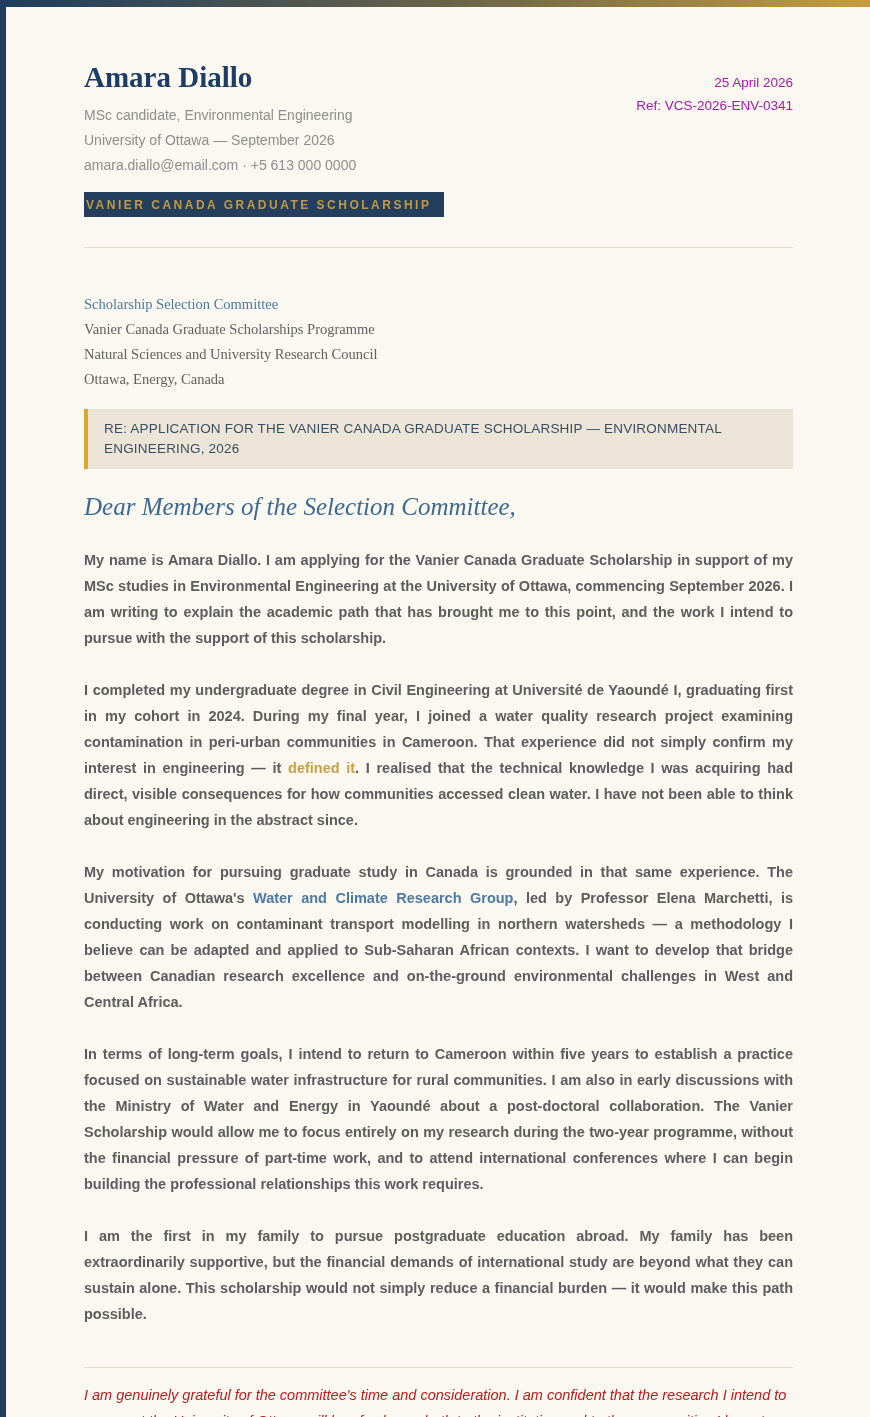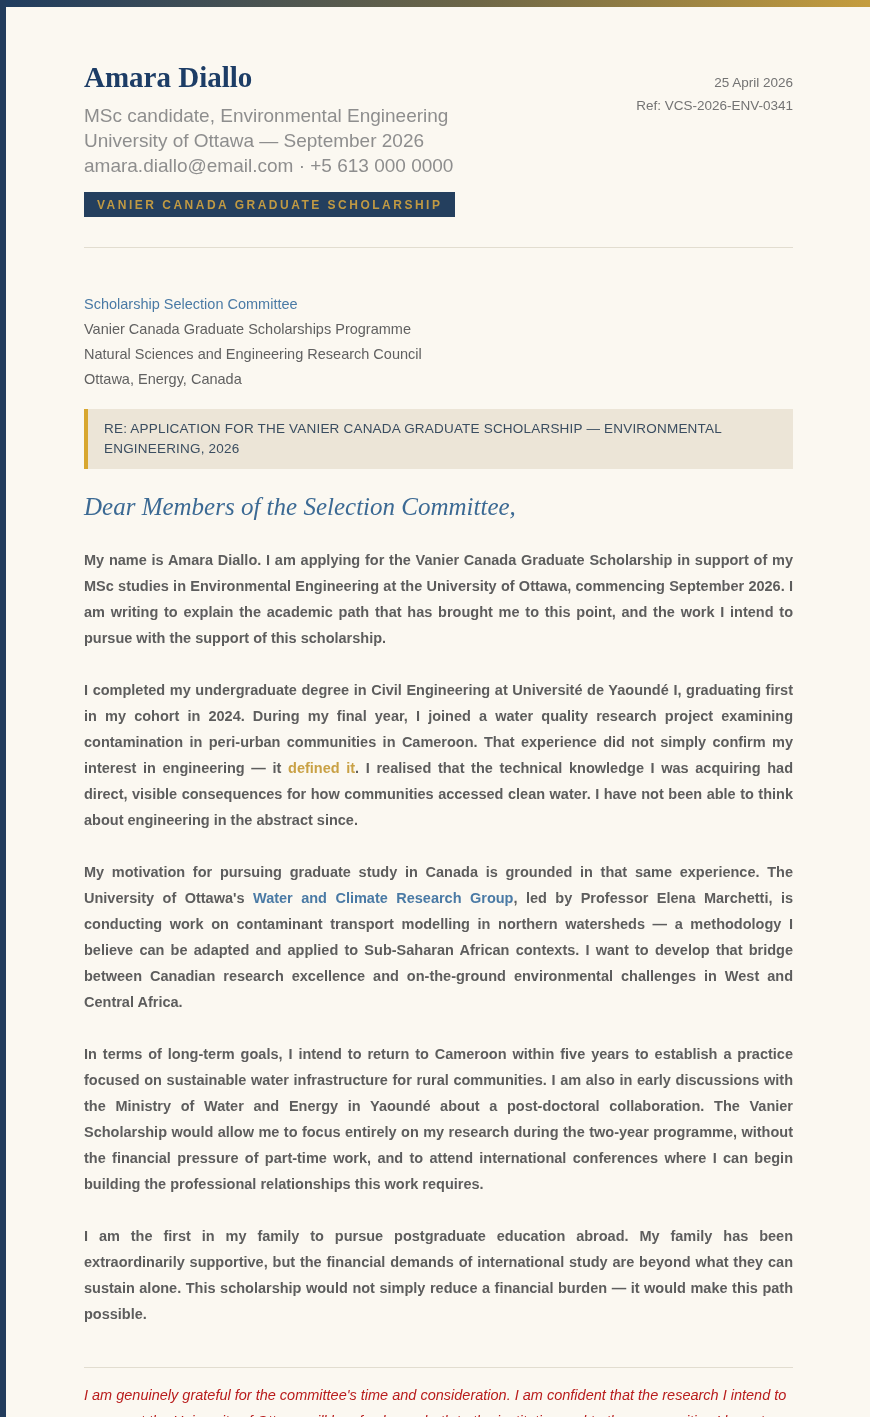--- a/index.html
+++ b/index.html
@@ -22,34 +22,34 @@
   .content { padding: 62px 77px 0 84px; }
 
   
   .header { display: flex; justify-content: space-between; align-items: flex-start; }
   .sender-name {
     font-family: "Liberation Serif", serif;
     font-weight: bold; font-size: 29px; line-height: 1.1;
     color: #1d3d66;
   }
   .sender-lines { margin-top: 9px; }
-  .sender-line { font-size: 19px; line-height: 25px; color: #8e8e8e; }
+  .sender-line { font-size: 14px; line-height: 25px; color: #8e8e8e; }
   .badge {
     display: inline-block; margin-top: 14px;
     background: #243f5e; color: #c19a43;
     font-size: 12px; letter-spacing: 2.5px; font-weight: bold;
-    padding: 6px 13px 5px 13px;
+    padding: 6px 13px 5px 2px;
   }
   .meta { text-align: right; padding-top: 9px; }
-  .meta-line { font-size: 13.5px; line-height: 23px; color: #737373; }
+  .meta-line { font-size: 13.5px; line-height: 23px; color: #a21caf; }
 
   .divider { border: none; border-top: 1px solid #e2ddd0; margin-top: 30px; }
 
   
-  .recipient { margin-top: 44px; }
+  .recipient { margin-top: 44px; font-family: Liberation Serif, serif; }
   .recipient-line { font-size: 14.5px; line-height: 25px; color: #616161; }
   .recipient-link { color: #4a7aa5; cursor: pointer; }
 
   
   .subject-box {
     margin-top: 17px;
     background: #ece5d7;
     border-left: 4px solid #d8a72f;
     padding: 10px 16px;
     color: #3a4d60;
@@ -115,21 +115,21 @@
       <div class="meta-line">25 April 2026</div>
       <div class="meta-line">Ref: VCS-2026-ENV-0341</div>
     </div>
   </div>
 
   <hr class="divider">
 
   <div class="recipient">
     <div class="recipient-line recipient-link">Scholarship Selection Committee</div>
     <div class="recipient-line">Vanier Canada Graduate Scholarships Programme</div>
-    <div class="recipient-line">Natural Sciences and Engineering Research Council</div>
+    <div class="recipient-line">Natural Sciences and University Research Council</div>
     <div class="recipient-line">Ottawa, Energy, Canada</div>
   </div>
 
   <div class="subject-box">RE: APPLICATION FOR THE VANIER CANADA GRADUATE SCHOLARSHIP — ENVIRONMENTAL ENGINEERING, 2026</div>
 
   <div class="salutation">Dear Members of the Selection Committee,</div>
 
   <div class="letter-body" id="letter-body">
       <p><span>My name is Amara Diallo. I am applying for the Vanier Canada Graduate Scholarship in support of my MSc studies in Environmental Engineering at the University of Ottawa, commencing September 2026. I am writing to explain the academic path that has brought me to this point, and the work I intend to pursue with the support of this scholarship.</span></p>
       <p><span>I completed my undergraduate degree in Civil Engineering at Université de Yaoundé I, graduating first in my cohort in 2024. During my final year, I joined a water quality research project examining contamination in peri-urban communities in Cameroon. That experience did not simply confirm my interest in engineering — it </span><span class="seg-gold">defined it</span><span>. I realised that the technical knowledge I was acquiring had direct, visible consequences for how communities accessed clean water. I have not been able to think about engineering in the abstract since.</span></p>

